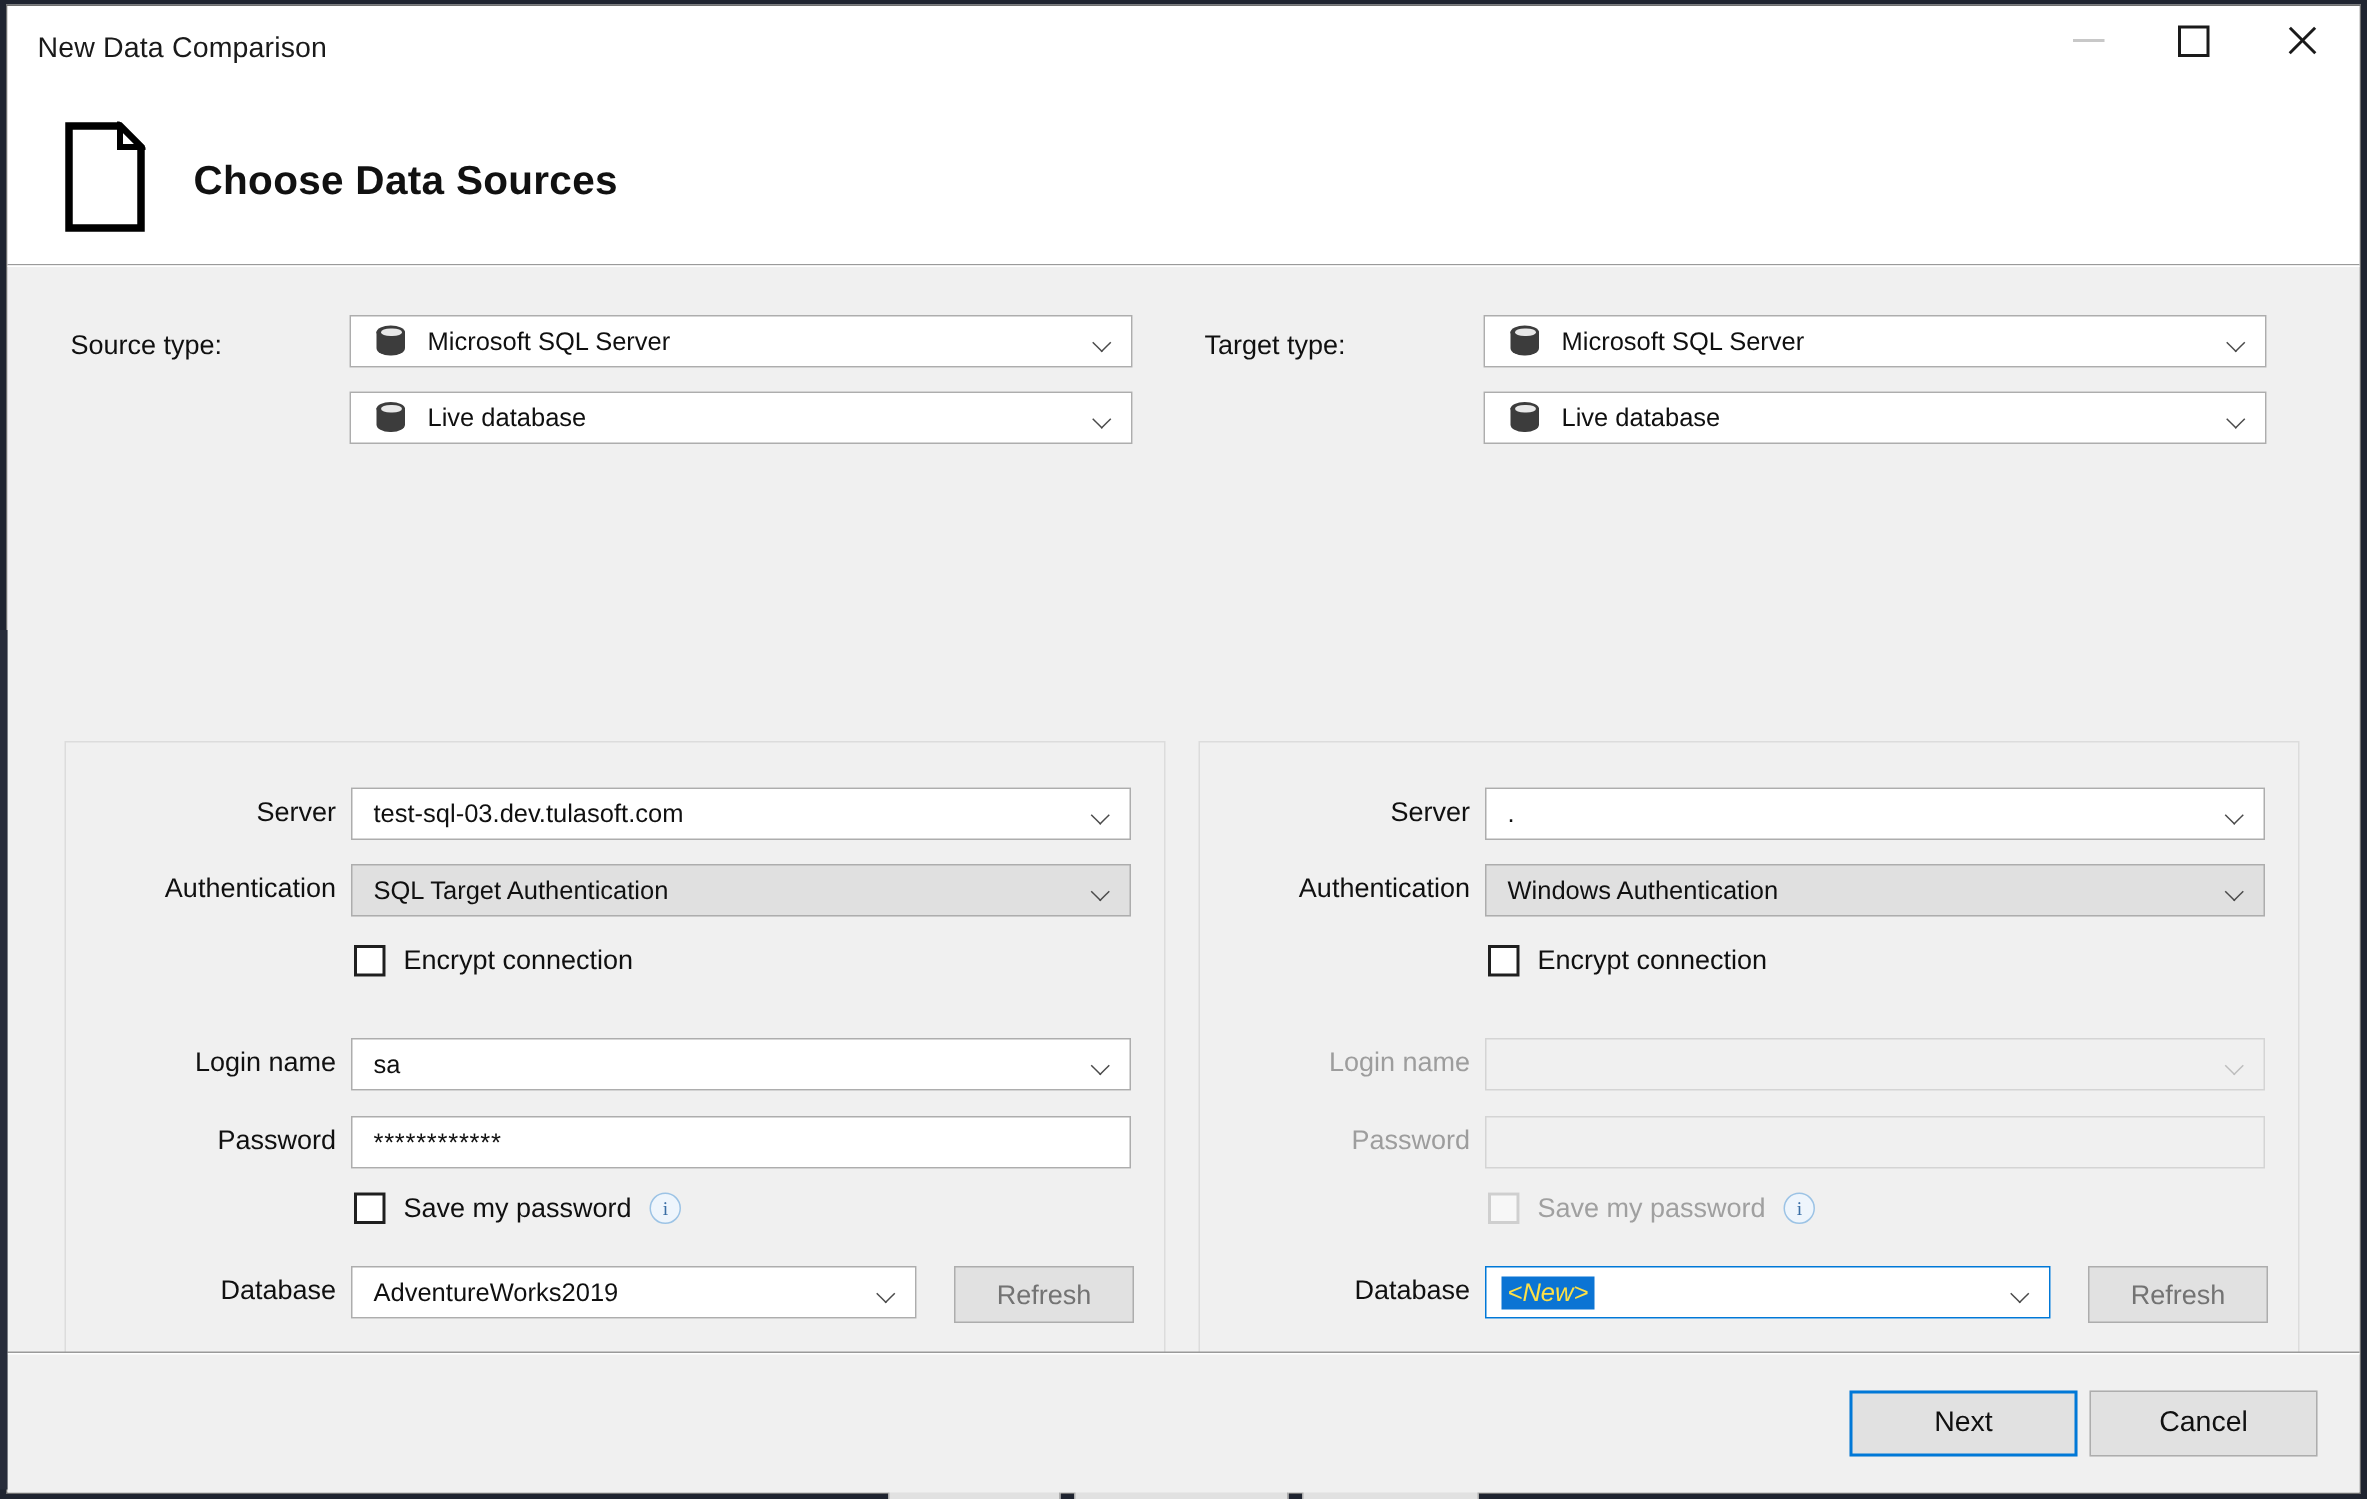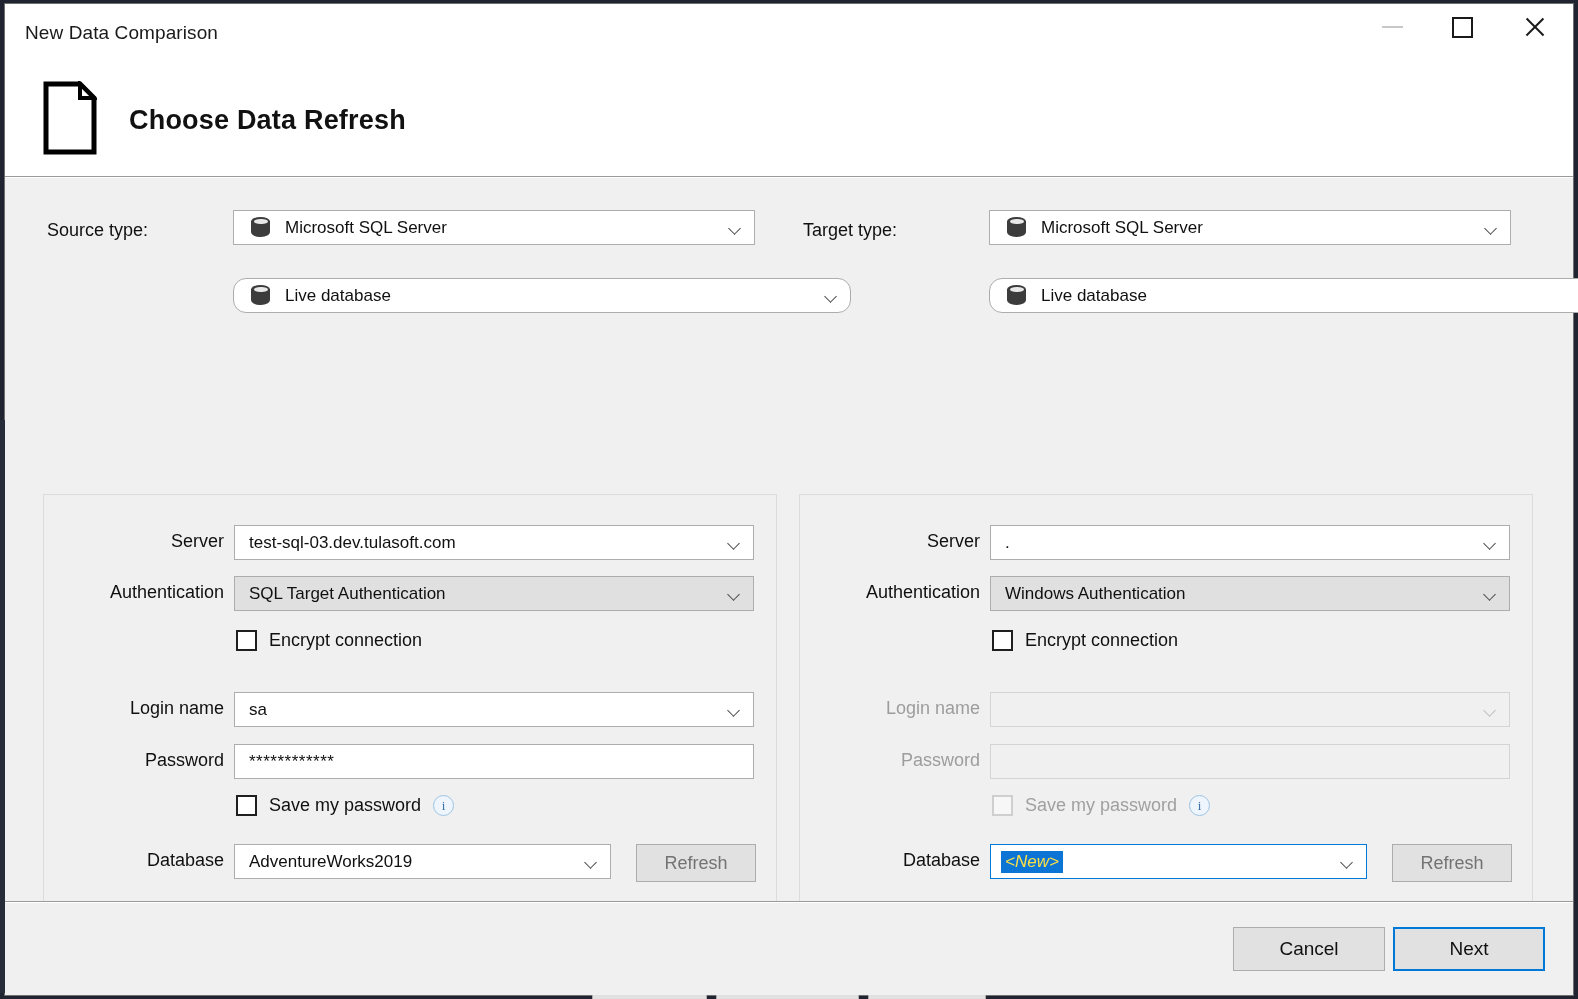--- a/index.html
+++ b/index.html
@@ -99,21 +99,21 @@
   .db-ico .top-c{
     position:absolute;left:0;top:0px;width:19px;height:9px;background:#3c3c3c;
     border-radius:50%;
   }
   .db-ico .top-in{
     position:absolute;left:2.5px;top:2px;width:14px;height:5.5px;background:#e8e8e8;
     border-radius:50%;
   }
 
   .type-combo1{position:absolute;left:186px;top:0;width:522px;}
-  .type-combo2{position:absolute;left:186px;top:68px;width:618px;border-radius:13px;}
+  .type-combo2{position:absolute;left:186px;top:51px;width:522px;}
 
   
   .panel{
     position:absolute;top:316px;height:475px;
     border:1px solid #dcdcdc;background:#f0f0f0;box-sizing:border-box;
   }
   .panel.left{left:38px;width:734px;}
   .panel.right{left:794px;width:734px;}
 
   .field-label{
@@ -219,21 +219,21 @@
     </div>
   </div>
 
   <div class="header">
     <div class="doc-icon">
       <svg width="54" height="74" viewBox="0 0 54 74">
         <path d="M3 3 H37 L51 17 V71 H3 Z" fill="#ffffff" stroke="#000000" stroke-width="5"></path>
         <path d="M37 3 L51 17 H37 Z" fill="#ffffff" stroke="#000000" stroke-width="4"></path>
       </svg>
     </div>
-    <div class="header-title">Choose Data Refresh</div>
+    <div class="header-title">Choose Data Sources</div>
   </div>
 
   <div class="body">
 
     <div class="type-row">
 
       <div class="col left">
         <div class="type-label">Source type:</div>
         <div class="combo withicon type-combo1">
           <span class="db-ico">
@@ -383,23 +383,23 @@
       <div class="mid-btn" style="width:118px;">
         
         
       </div>
     </div>
   </div>
 
   <div class="footer">
     <div class="footer-sep"></div>
     <div class="footer-btns">
+      <div class="foot-btn primary">
+        <span>Next</span>
+      </div>
       <div class="foot-btn">
         <span>Cancel</span>
       </div>
-      <div class="foot-btn primary">
-        <span>Next</span>
-      </div>
     </div>
   </div>
 </div>
 
 <div class="left-strip"></div>
 
 </body></html>

